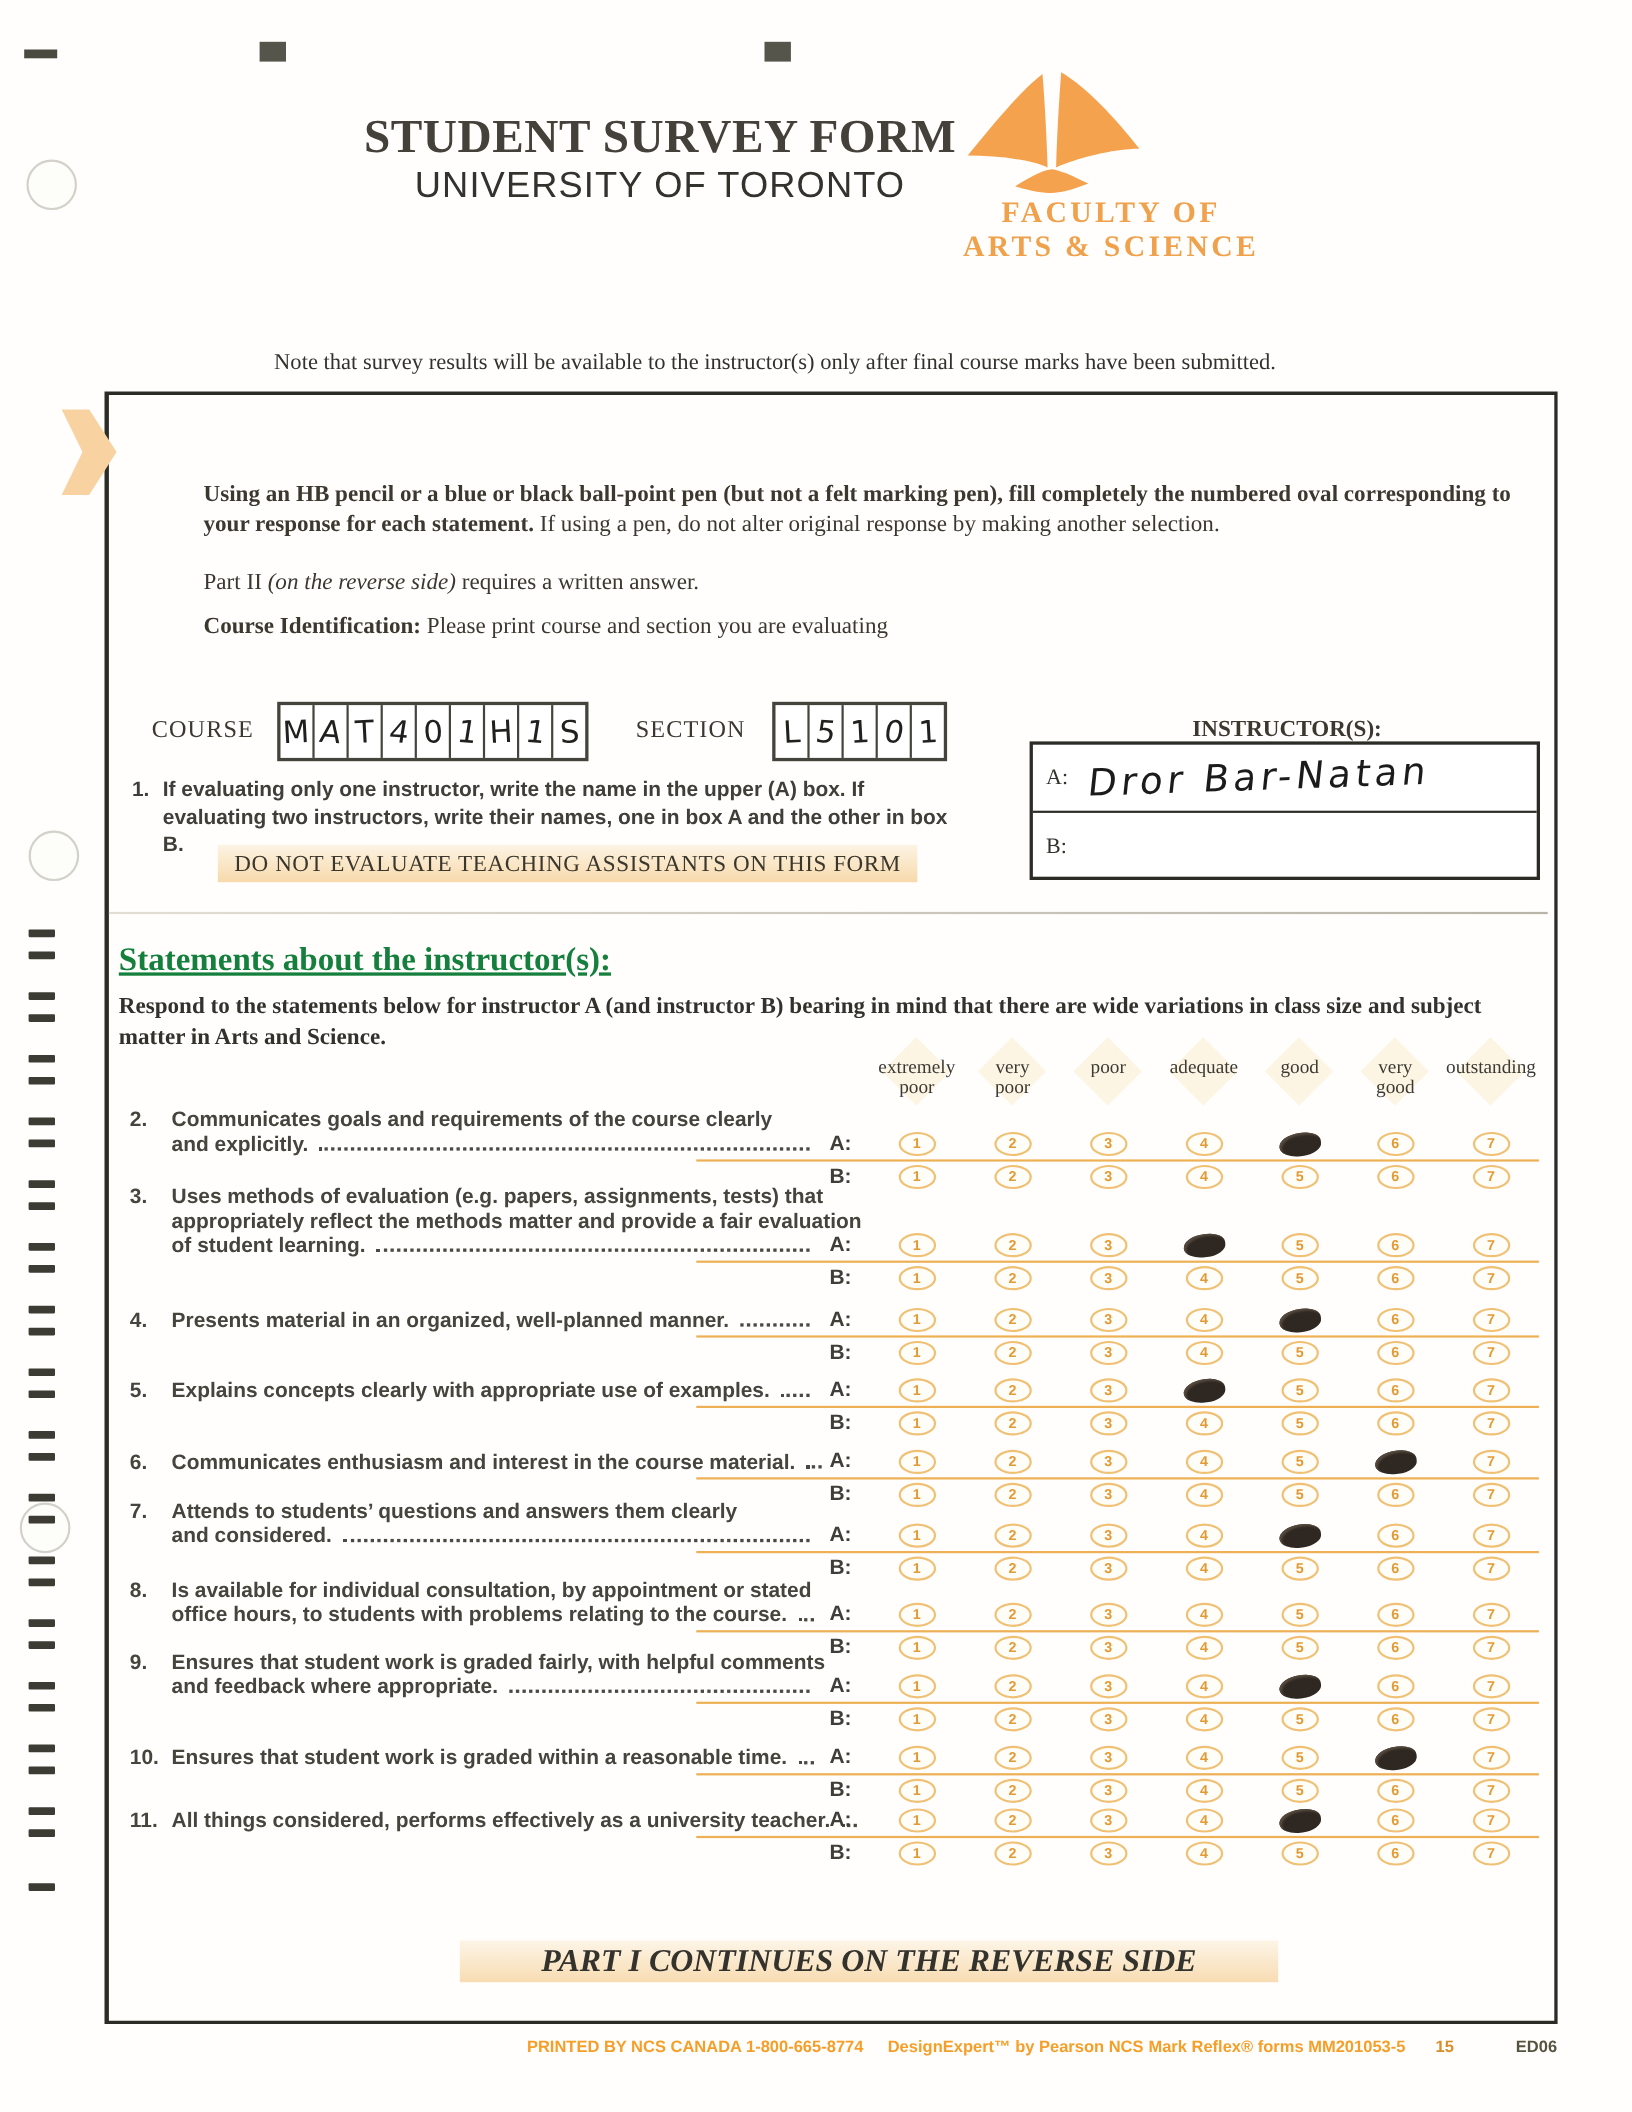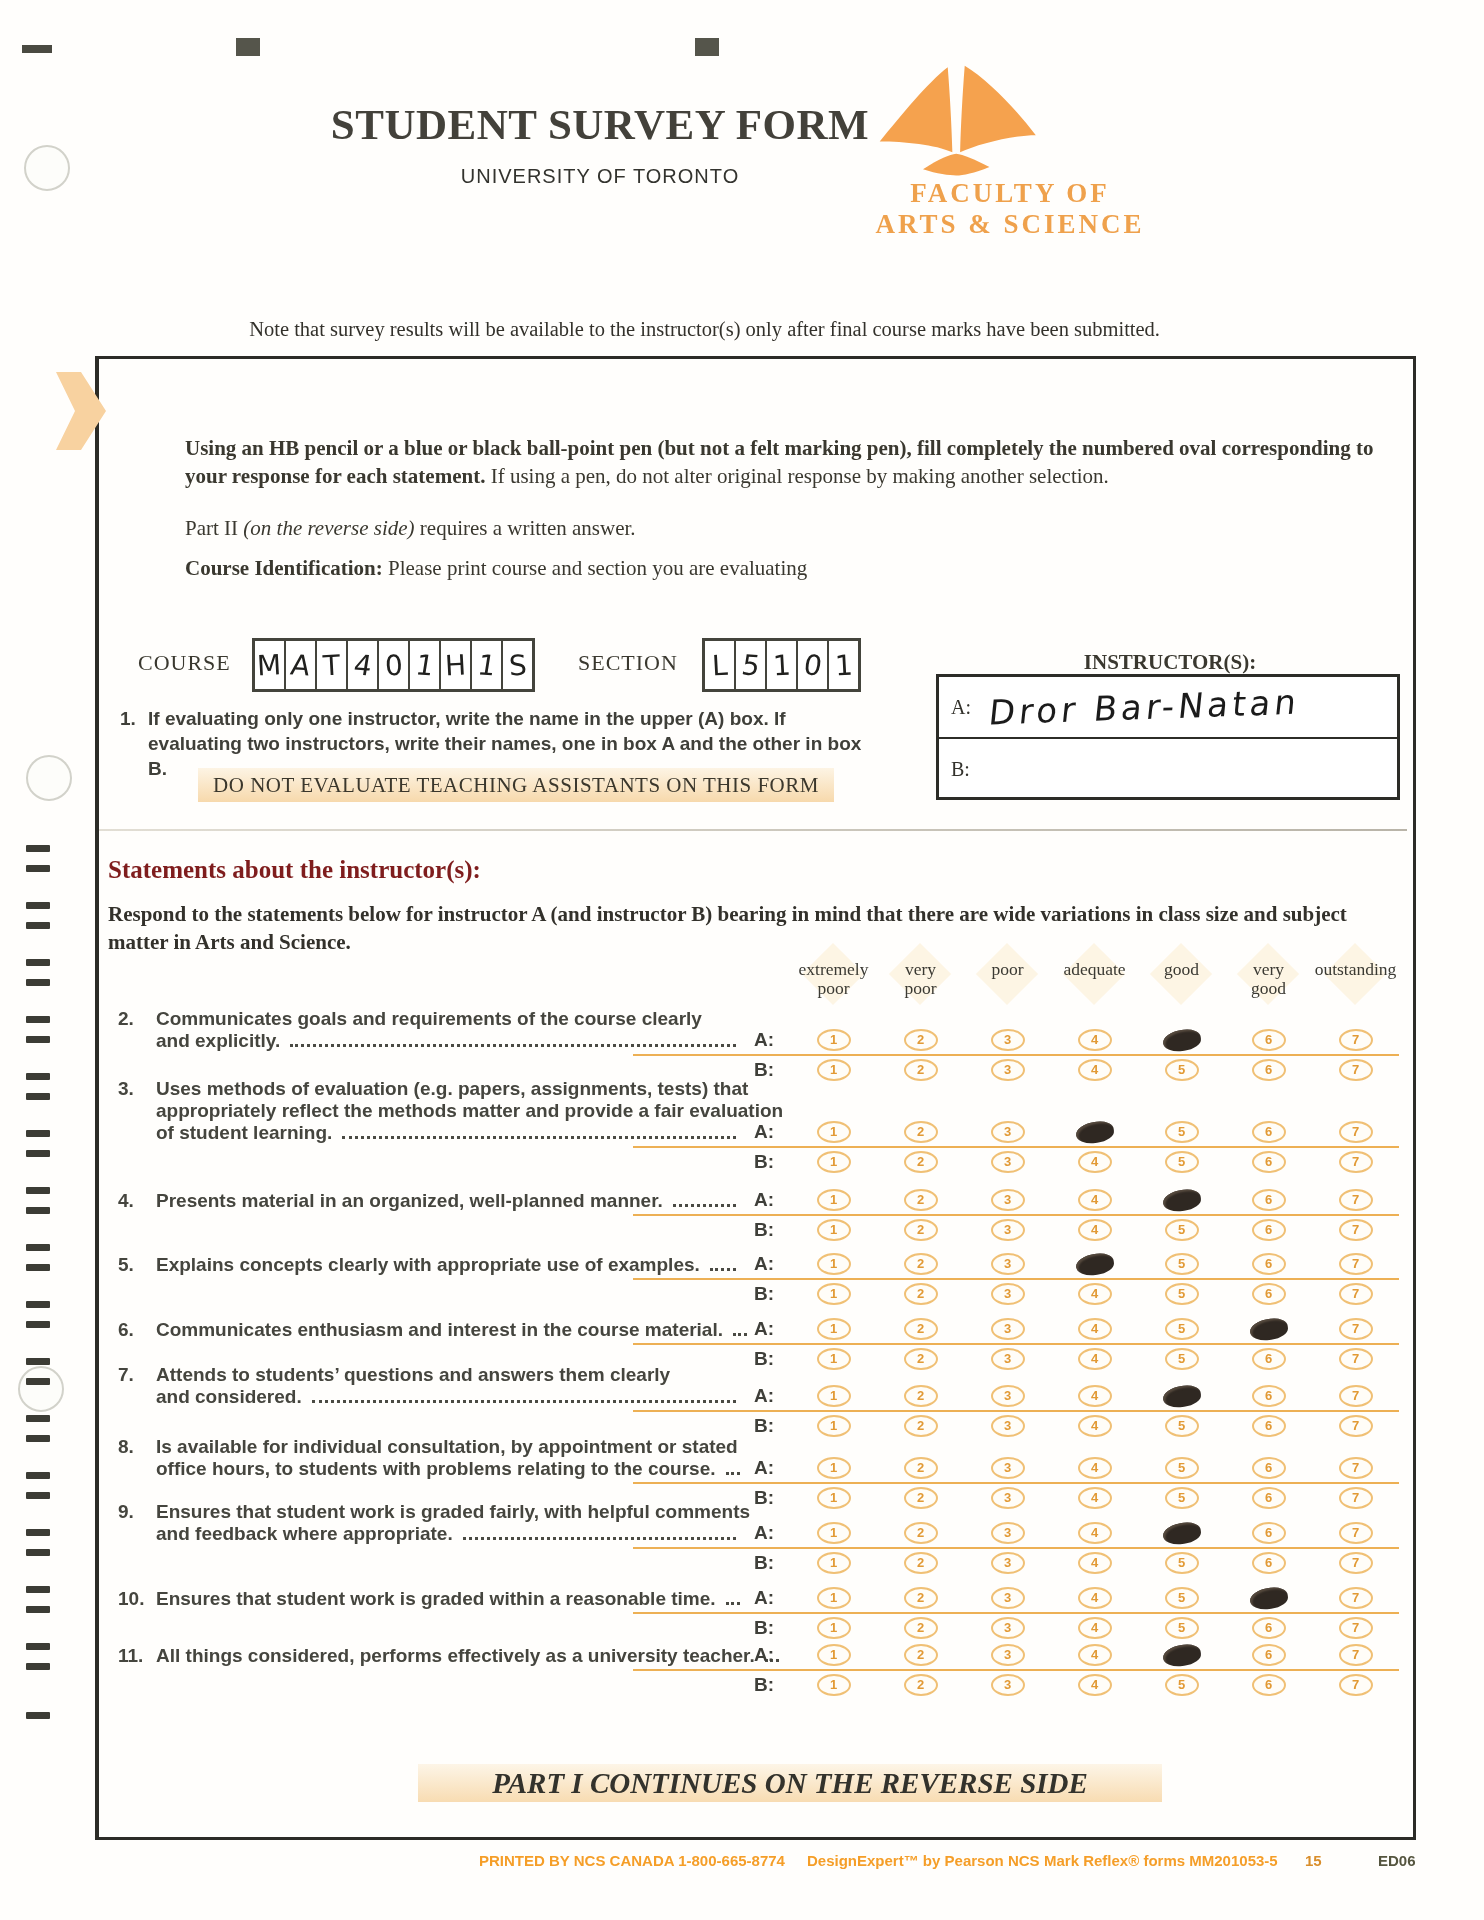--- a/index.html
+++ b/index.html
@@ -8,22 +8,22 @@
 
   
   .reg{position:absolute;background:#4a4a41;}
   .punch{position:absolute;width:42px;height:42px;border-radius:50%;
          border:2px solid #d2d2ca;background:#fdfdfa;}
   .tmark{position:absolute;left:26px;width:24px;height:7px;background:#3c3c35;border-radius:1px;}
 
   
   .title-wrap{position:absolute;left:300px;top:100px;width:600px;text-align:center;}
   .title{font-size:43px;font-weight:700;letter-spacing:.5px;color:#43413a;margin:0;}
-  .subtitle{font-family:"Liberation Sans",sans-serif;font-size:20px;color:#33332e;
-            letter-spacing:1px;margin-top:16px;}
+  .subtitle{font-family:"Liberation Sans",sans-serif;font-size:33px;color:#33332e;
+            letter-spacing:1px;margin-top:0;}
   .logo{position:absolute;left:872px;top:58px;width:170px;height:122px;}
   .faculty{position:absolute;left:830px;top:178px;width:360px;text-align:center;
            color:#efa14c;font-weight:700;font-size:27px;letter-spacing:3px;line-height:31px;}
   .note{position:absolute;left:60px;top:318px;width:1100px;text-align:right;
         font-weight:400;font-size:20.5px;color:#33312b;}
 
   
   .form-box{position:absolute;left:95px;top:356px;width:1314px;height:1478px;
             border:3px solid #2c2c27;border-left-width:4px;}
   .chevron{position:absolute;left:56px;top:372px;width:50px;height:78px;background:#f8d2a0;
@@ -60,21 +60,21 @@
   .note1{position:absolute;left:120px;top:706px;width:760px;display:flex;
          font-family:"Liberation Sans",sans-serif;font-weight:700;font-size:19px;
          line-height:25px;color:#3f3f39;}
   .note1 .n{width:28px;flex:none;}
   .banner{position:absolute;left:198px;top:768px;width:636px;height:34px;
           background:linear-gradient(#fdf4e4,#f7d9ac);display:flex;align-items:center;
           justify-content:center;font-size:21px;color:#3b372c;letter-spacing:.5px;}
   .sep{position:absolute;left:99px;top:829px;width:1308px;height:2px;
        background:linear-gradient(90deg,#e2ded4,#b9b4a8);}
 
-  .stmt-h{position:absolute;left:108px;top:856px;font-size:25px;font-weight:700;color:#7f1d1d;}
+  .stmt-h{position:absolute;left:108px;top:856px;font-size:30px;font-weight:700;color:#15803d;text-decoration:underline;}
   .stmt-intro{position:absolute;left:108px;top:900px;width:1260px;font-size:21px;
               font-weight:700;line-height:28px;color:#33312b;}
 
   
   .diamond{position:absolute;width:44px;height:44px;background:#fbeccf;opacity:.55;
            transform:rotate(45deg);}
   .scale-header{position:absolute;left:790px;top:960px;display:flex;}
   .scale-cell{width:87px;text-align:center;font-size:17.5px;line-height:19px;color:#3b3a33;
               white-space:pre-line;}
 

